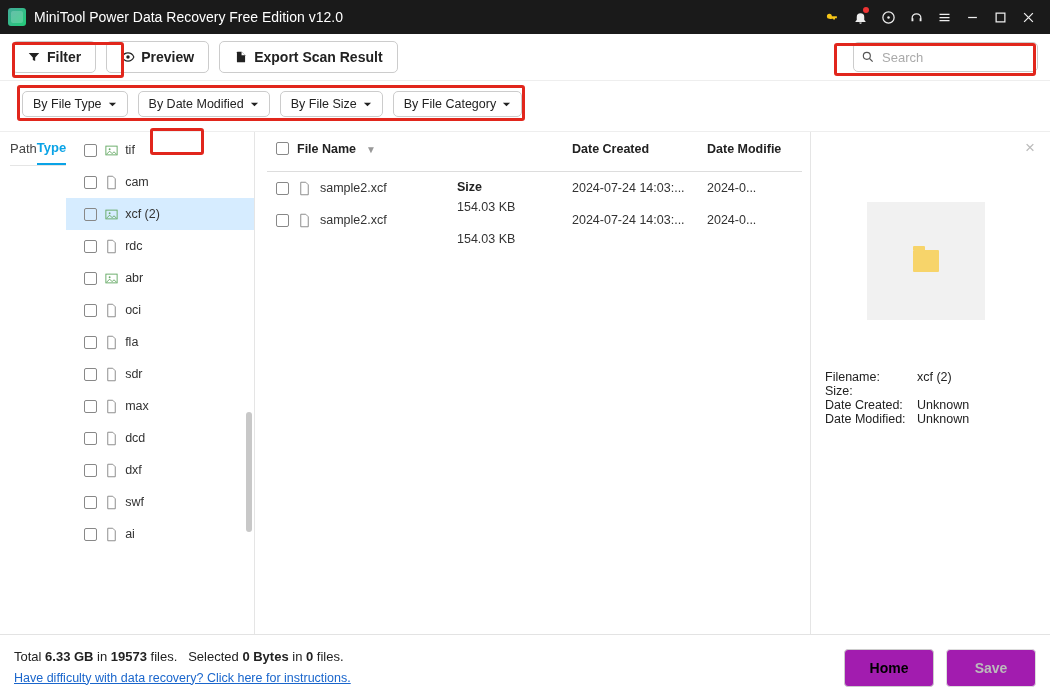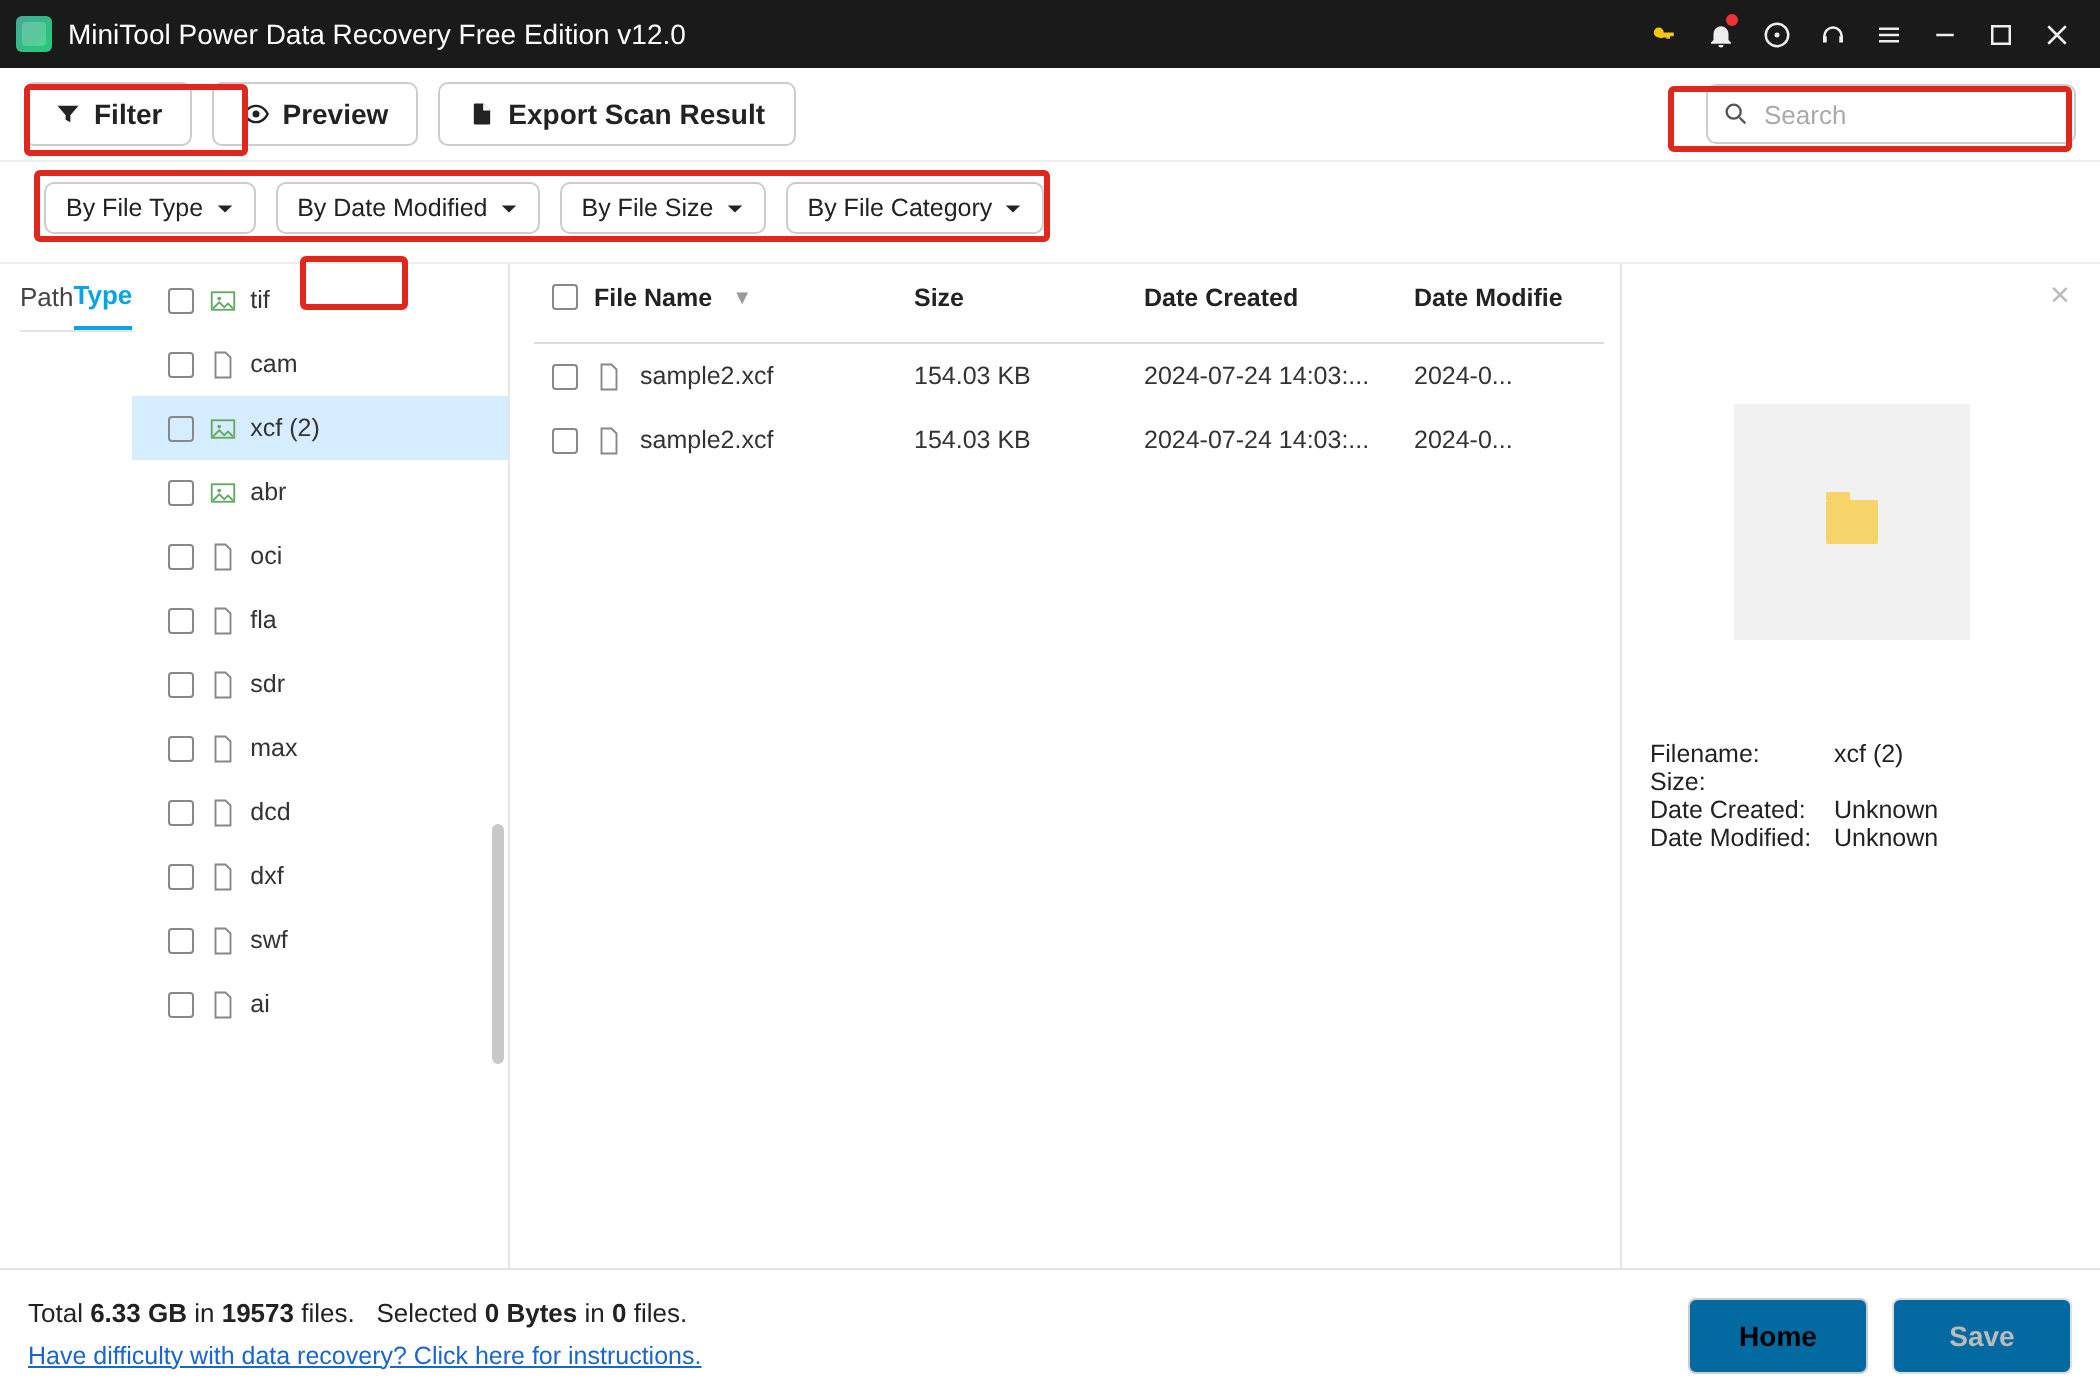--- a/index.html
+++ b/index.html
@@ -47,41 +47,41 @@
 .tree-item .ficon { width:15px; height:15px; color:#888; }
 .tree-item .ficon.img { color:#6a6; }
 .tree-item span { font-size:12.5px; color:#333; }
 .tree .scrollthumb { position:absolute; right:2px; top:280px; width:6px; height:120px; background:#c8c8c8; border-radius:3px; }
 
 .filelist { flex:1; padding:10px 8px 0 12px; }
 .fl-header { display:flex; align-items:flex-start; height:30px; border-bottom:1px solid #ddd; font-size:12.5px; font-weight:600; color:#222; }
 .fl-header .cbcell,.fl-row .cbcell { width:30px; display:flex; justify-content:center; }
 .fl-header .cb,.fl-row .cb { width:13px; height:13px; border:1px solid #888; border-radius:2px; }
 .col-name { width:160px; display:flex; align-items:center; gap:4px; }
-.col-size { width:115px; }
+.col-size { width:115px;margin-top:38px; }
 .col-created { width:135px; }
 .col-modified { width:80px; }
 .fl-row { display:flex; align-items:center; height:32px; font-size:12.5px; color:#333; }
 .fl-row .ficon { width:15px; height:15px; margin-right:4px; position:relative; }
 .fl-row .ficon::after { content:""; position:absolute; bottom:-2px; left:-3px; width:8px; height:8px; background:#d33; clip-path: polygon(20% 0,80% 0,100% 20%,100% 80%,80% 100%,20% 100%,0 80%,0 20%); }
 .sortarrow { color:#999; font-size:10px; margin-left:6px; }
 
 .detail { width:230px; border-left:1px solid #e5e5e5; padding:10px 14px; position:relative; }
 .detail .close { position:absolute; top:6px; right:0; width:20px; height:20px; color:#bbb; cursor:pointer; font-size:17px; text-align:center; }
 .thumb { width:118px; height:118px; background:#f1f1f1; margin:60px auto 50px; display:flex; align-items:center; justify-content:center; }
 .thumb .folder { width:26px; height:22px; background:#f7d46a; border-radius:1px; position:relative; }
 .thumb .folder::before { content:""; position:absolute; top:-4px; left:0; width:12px; height:4px; background:#f7d46a; border-radius:1px 1px 0 0; }
 .kv { display:flex; font-size:12.5px; margin:0 0; color:#222; }
 .kv .k { width:92px; }
 
 
 .footer { position:absolute; bottom:0; left:0; right:0; height:66px; border-top:1px solid #e3e3e3; background:#fff; display:flex; align-items:center; padding:0 14px; }
 .footer .info { font-size:13px; line-height:1.6; }
 .footer .info a { color:#1a66cc; text-decoration:underline; font-size:12.5px; }
-.footer .fbtn { width:90px; height:38px; border:1px solid #ccc; border-radius:4px; background:#0369a1; margin-left:12px; font-size:14px; font-weight:600; cursor:pointer; }
+.footer .fbtn { width:90px; height:38px; border:1px solid #ccc; border-radius:4px; background:#a21caf; margin-left:12px; font-size:14px; font-weight:600; cursor:pointer; }
 .footer .fbtn.disabled { color:#bbb; border-color:#ddd; }
 .footer .spacer { flex:1; }
 
 svg { fill: currentColor; }
 </style>
 </head>
 <body>
 
 <div class="titlebar">
   <div class="logo"></div>
@@ -216,20 +216,27 @@
           <span>cam</span>
         </div>
         <div class="tree-item sel">
           <div class="cb"></div>
           <svg class="ficon img" viewBox="0 0 24 24">
             <rect x="3" y="5" width="18" height="14" fill="none" stroke="currentColor" stroke-width="1.5"></rect>
             <circle cx="9" cy="10" r="1.5"></circle>
             <path d="M4 18l5-5 4 4 3-3 4 4" fill="none" stroke="currentColor" stroke-width="1.5"></path>
           </svg>
           <span>xcf (2)</span>
+        </div>
+        <div class="tree-item">
+          <div class="cb"></div>
+          <svg class="ficon" viewBox="0 0 24 24">
+            <path d="M6 2h8l4 4v16H6z" fill="none" stroke="currentColor" stroke-width="1.5"></path>
+          </svg>
+          <span>rdc</span>
         </div>
         <div class="tree-item">
           <div class="cb"></div>
           <svg class="ficon img" viewBox="0 0 24 24">
             <rect x="3" y="5" width="18" height="14" fill="none" stroke="currentColor" stroke-width="1.5"></rect>
             <circle cx="9" cy="10" r="1.5"></circle>
             <path d="M4 18l5-5 4 4 3-3 4 4" fill="none" stroke="currentColor" stroke-width="1.5"></path>
           </svg>
           <span>abr</span>
         </div>

